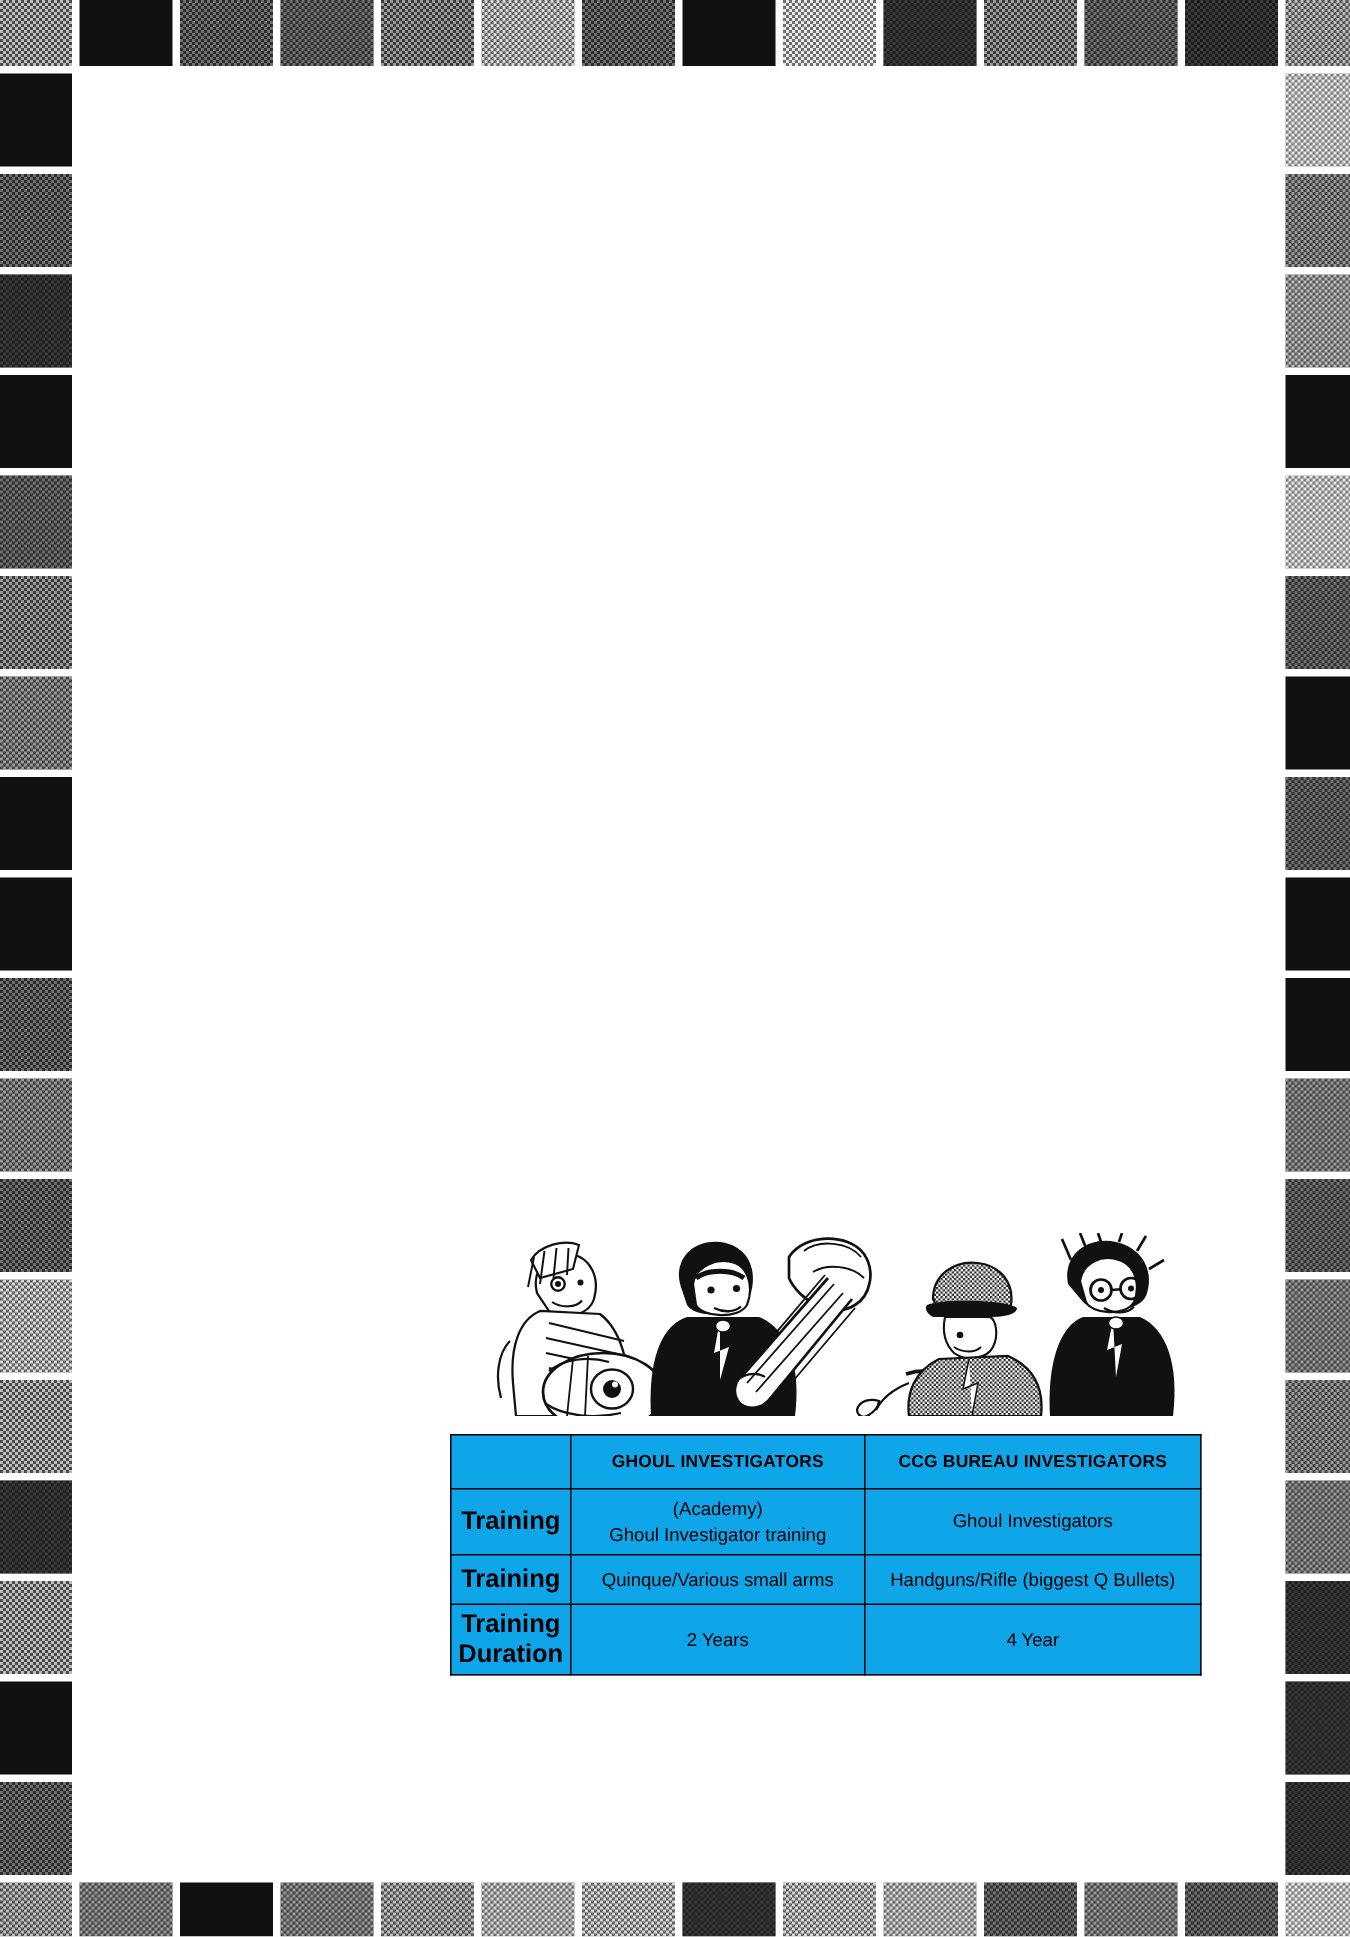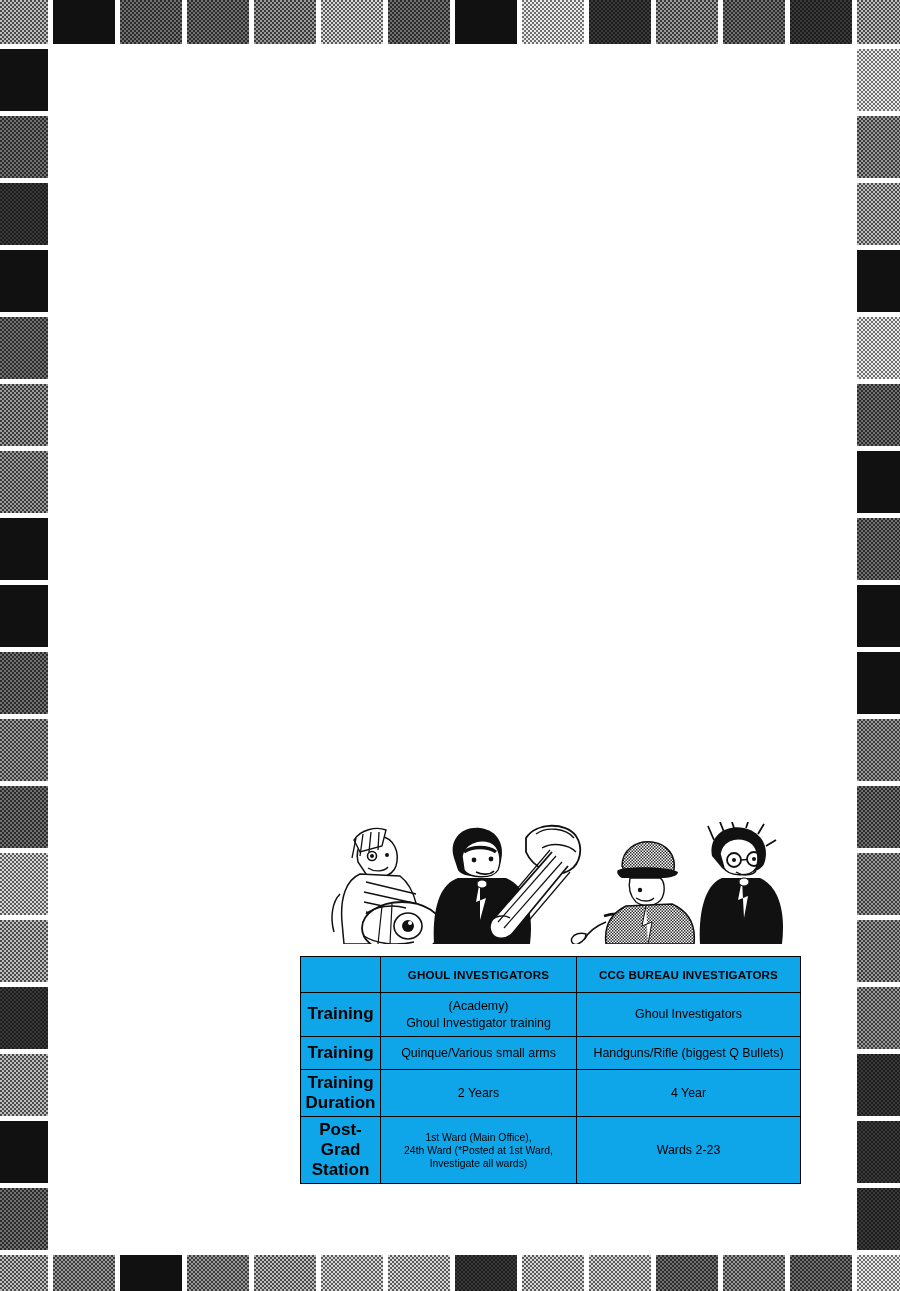--- a/index.html
+++ b/index.html
@@ -529,24 +529,16 @@
         <td class="row-label" style="white-space:pre-line;">Training</td>
         <td class="cell-value">Quinque/Various small arms</td>
         <td class="cell-value">Handguns/Rifle (biggest Q Bullets)</td>
       </tr>
       <tr class="row-h-3">
         <td class="row-label" style="white-space:pre-line;">Training
 Duration</td>
         <td class="cell-value">2 Years</td>
         <td class="cell-value">4 Year</td>
       </tr>
-      <tr class="row-h-5">
-        <td class="row-label" style="white-space:pre-line;">Post-Grad
-Station</td>
-        <td class="cell-small" style="white-space:pre-line;">1st Ward (Main Office),
-24th Ward (*Posted at 1st Ward,
-Investigate all wards)</td>
-        <td class="cell-value">Wards 2-23</td>
-      </tr>
     </tbody>
   </table>
 
 </div>
 
 </body></html>

